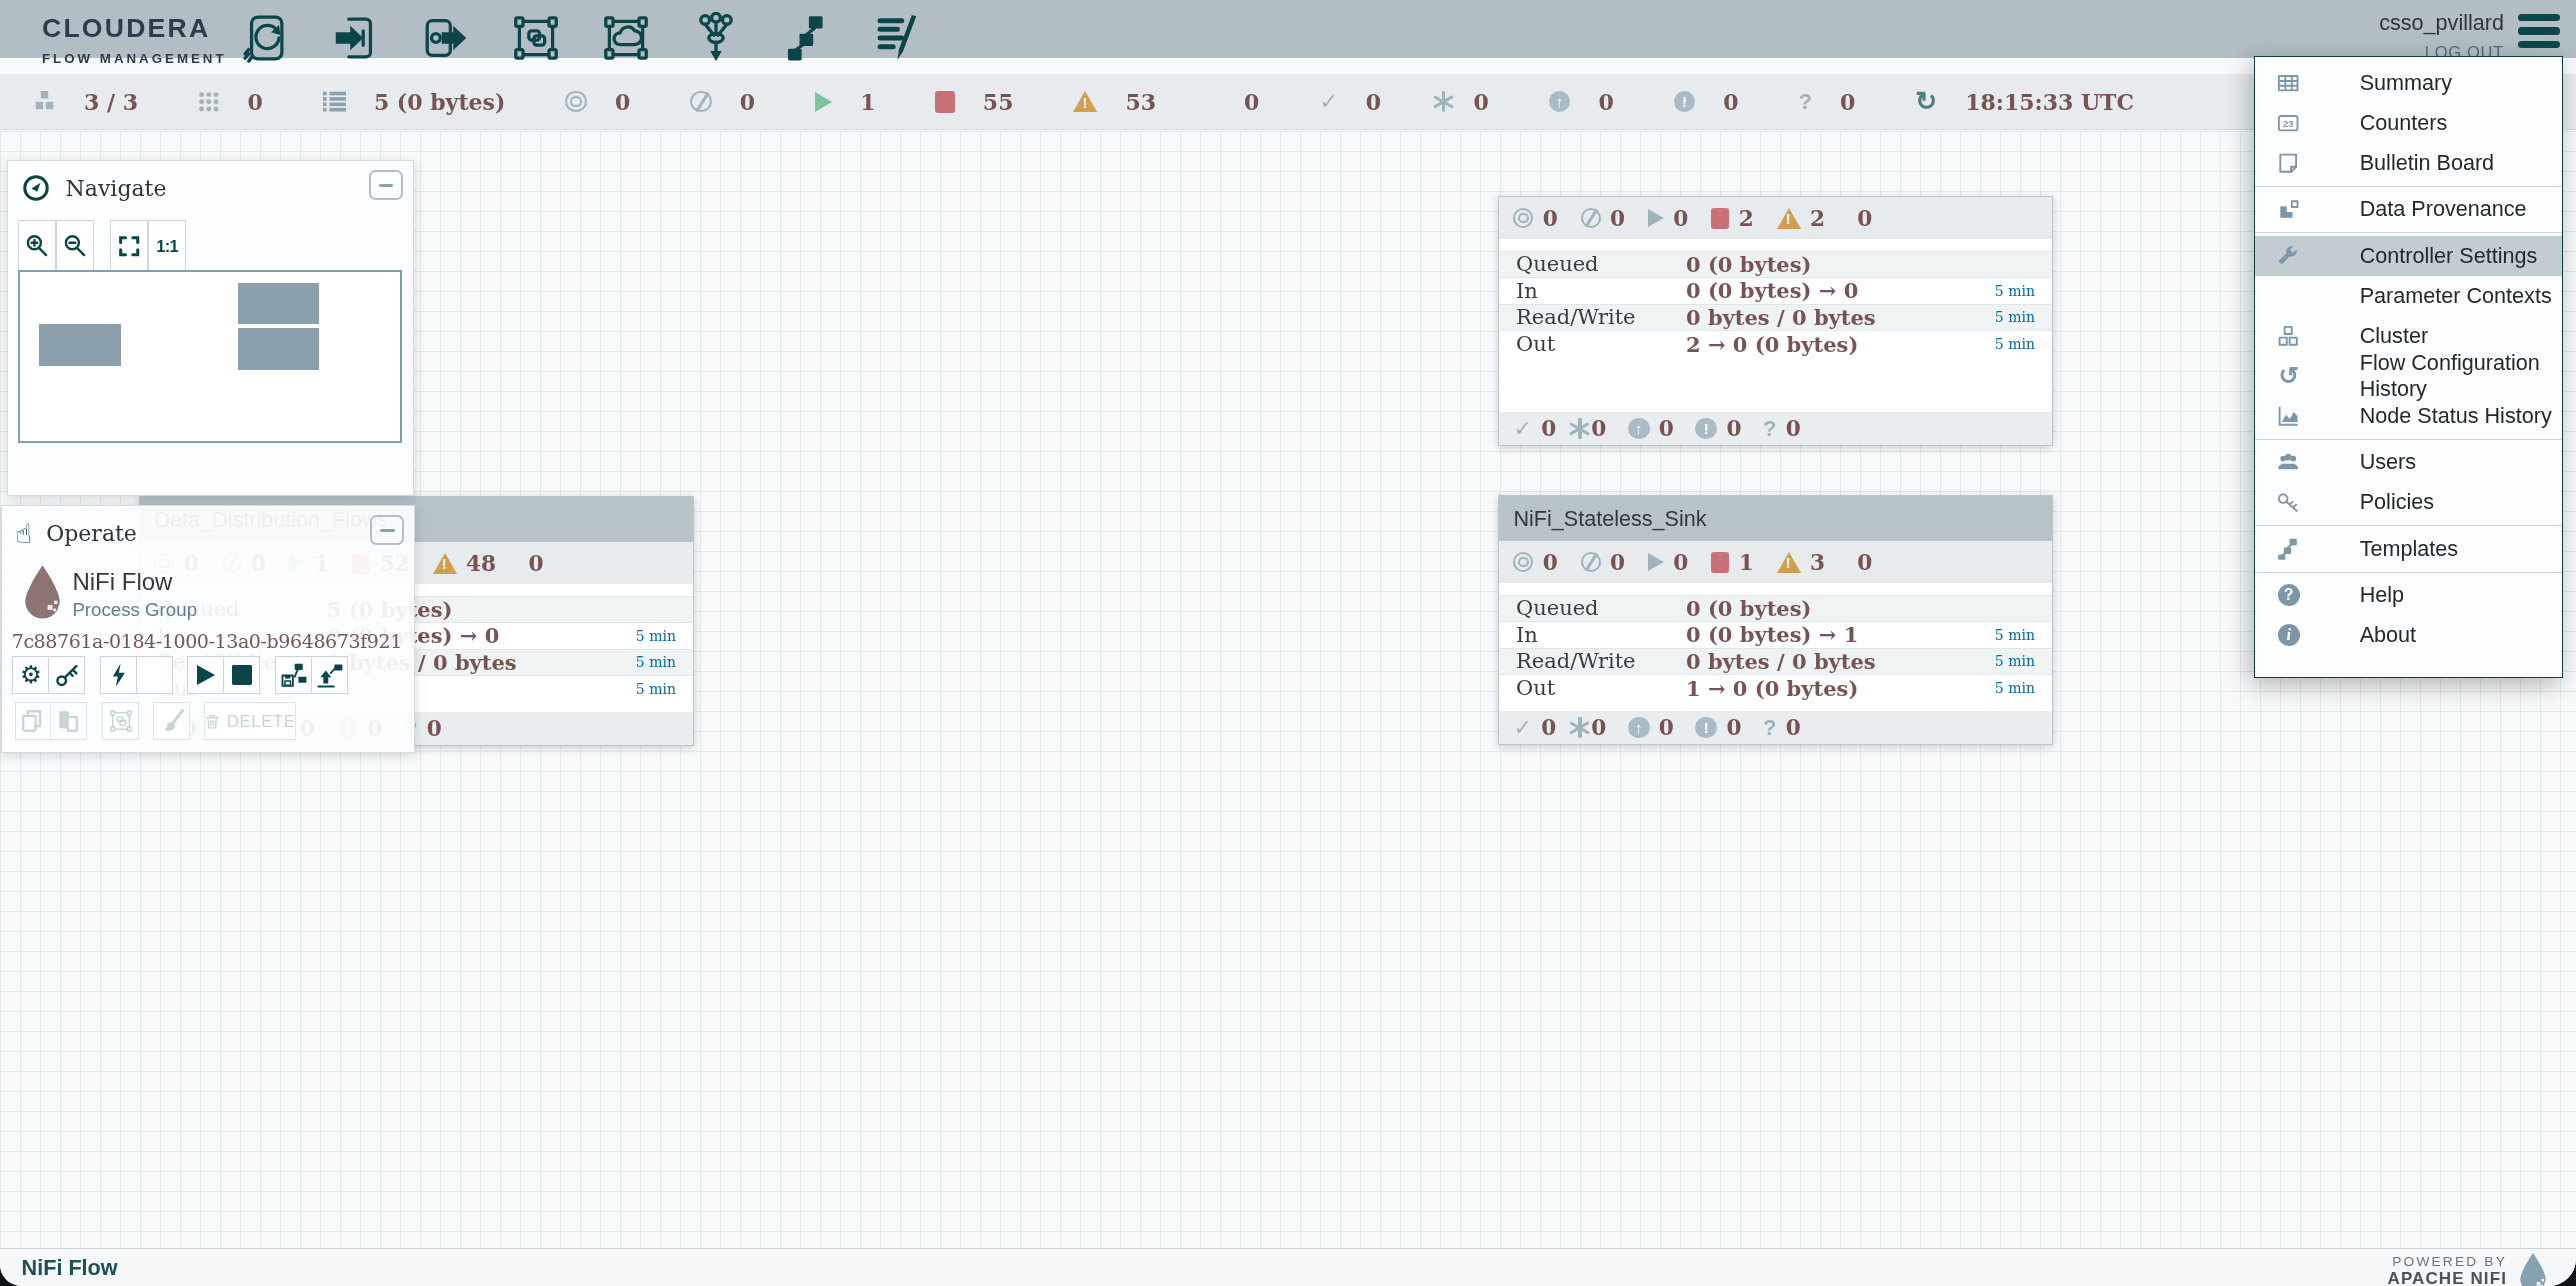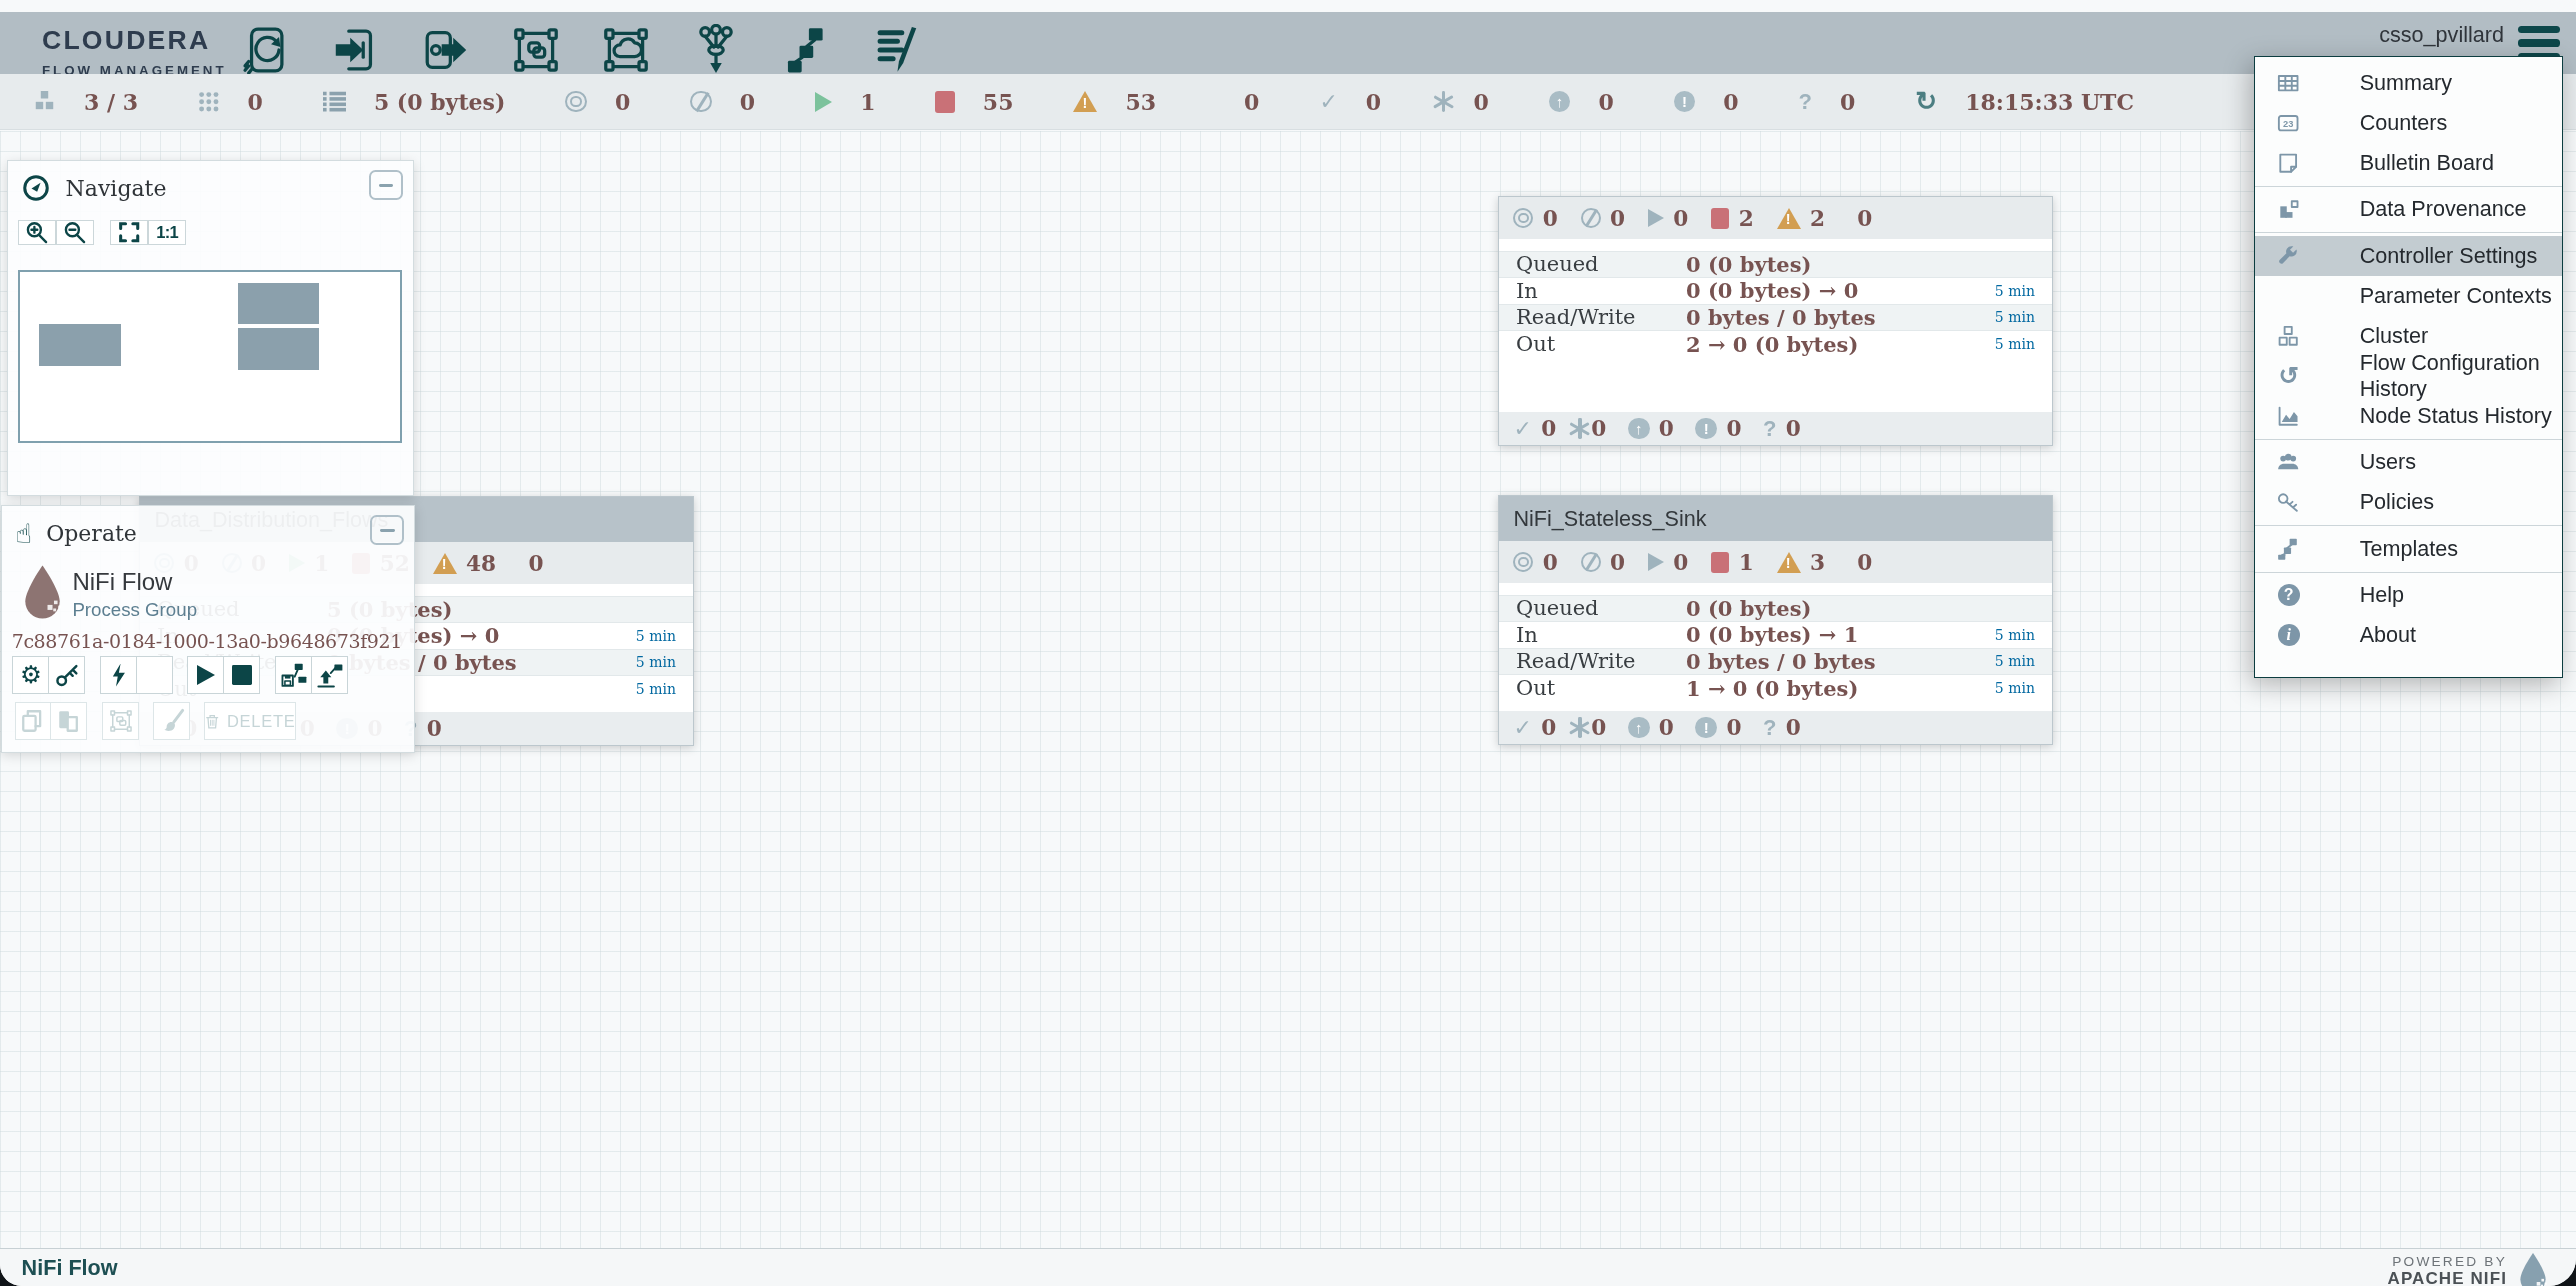--- a/index.html
+++ b/index.html
@@ -6,21 +6,21 @@
     --teal:#0c4547; --teal-soft:#35686b;
     --maroon:#775351; --icon-gray:#9fb3bd; --icon-gray2:#8ba1ad;
     --green:#7cc29c; --red:#c97177; --orange:#d29e52;
     --menu-icon:#7d96a8;
   }
   *{margin:0;padding:0;box-sizing:border-box;}
   html,body{width:2576px;height:1287px;overflow:hidden;background:#101418;font-family:"Liberation Sans",sans-serif;}
   .app{position:absolute;inset:0;border-radius:0 0 27px 21.6px;overflow:hidden;background:#f7f9fa;}
 
   
-  .hdr{position:absolute;top:0;left:0;right:0;height:72px;background:#b2bdc4;z-index:4;margin-top:12px;}
+  .hdr{position:absolute;top:0;left:0;right:0;height:58px;background:#b2bdc4;z-index:4;}
   .logo{position:absolute;left:42px;top:13px;color:#2e3c4e;}
   .logo .l1{font-size:26.6px;font-weight:bold;letter-spacing:2.2px;}
   .logo .l2{font-size:13.3px;font-weight:bold;letter-spacing:3px;margin-top:7.2px;}
   .tools{position:absolute;left:237px;top:8.6px;display:flex;gap:32px;}
   .tool{width:58px;height:58px;display:flex;align-items:center;justify-content:center;cursor:grab;}
   .tool svg{stroke:var(--teal);stroke-width:4.5;fill:none;stroke-linecap:round;stroke-linejoin:round;}
   .tool svg .f{fill:var(--teal);stroke:none;}
   .userbox{position:absolute;right:72px;top:10px;text-align:right;}
   .uname{font-size:21.6px;color:#30353b;}
   .logout{font-size:16.5px;color:#4a7074;letter-spacing:0.7px;margin-top:6.5px;}
@@ -59,21 +59,21 @@
     background-size:20px 20px;}
 
   
   .panel{position:absolute;background:rgba(252,253,254,.93);border:0.7px solid #d3dcdf;box-shadow:0 2.9px 11.5px rgba(0,0,0,.15);}
   .ptitle{display:flex;align-items:center;gap:14.4px;padding:12.2px 13px;font-family:"DejaVu Serif",serif;font-size:22px;color:#2f3438;}
   .collapse{position:absolute;right:10px;top:9.3px;width:34px;height:30px;border:2.2px solid #b0c0c9;border-radius:6.5px;display:flex;align-items:center;justify-content:center;cursor:pointer;background:transparent;}
   .collapse i{width:14.4px;height:2.9px;background:#8aa2ae;border-radius:1.4px;}
 
   #nav-panel{left:7.2px;top:160px;width:407px;height:336px;z-index:3;}
   .navbtns{position:absolute;left:10px;top:59px;display:flex;}
-  .nbtn{width:38px;height:25px;border:0.7px solid #ccd7da;background:#fff;display:flex;align-items:center;justify-content:center;cursor:pointer;color:var(--teal);}
+  .nbtn{width:38px;height:52px;border:0.7px solid #ccd7da;background:#fff;display:flex;align-items:center;justify-content:center;cursor:pointer;color:var(--teal);}
   .nbtn svg{stroke:var(--teal);stroke-width:3.6;fill:none;stroke-linecap:round;}
   .nbtn.mleft{margin-left:16px;}
   .oneone{font-size:16.5px;font-weight:bold;letter-spacing:-0.7px;}
   .minimap{position:absolute;left:10px;top:109px;width:384px;height:173px;background:#fff;border:2.2px solid #7fa0ae;}
   .mrect{position:absolute;background:#8ba0ac;}
 
   #op-panel{left:1.4px;top:505px;width:414px;height:248px;z-index:3;}
   .opdrop{position:absolute;left:18.7px;top:58px;}
   .opname{position:absolute;left:70px;top:62px;font-size:24px;color:#35393d;}
   .optype{position:absolute;left:70px;top:93px;font-size:18.7px;color:#5d7f91;}

